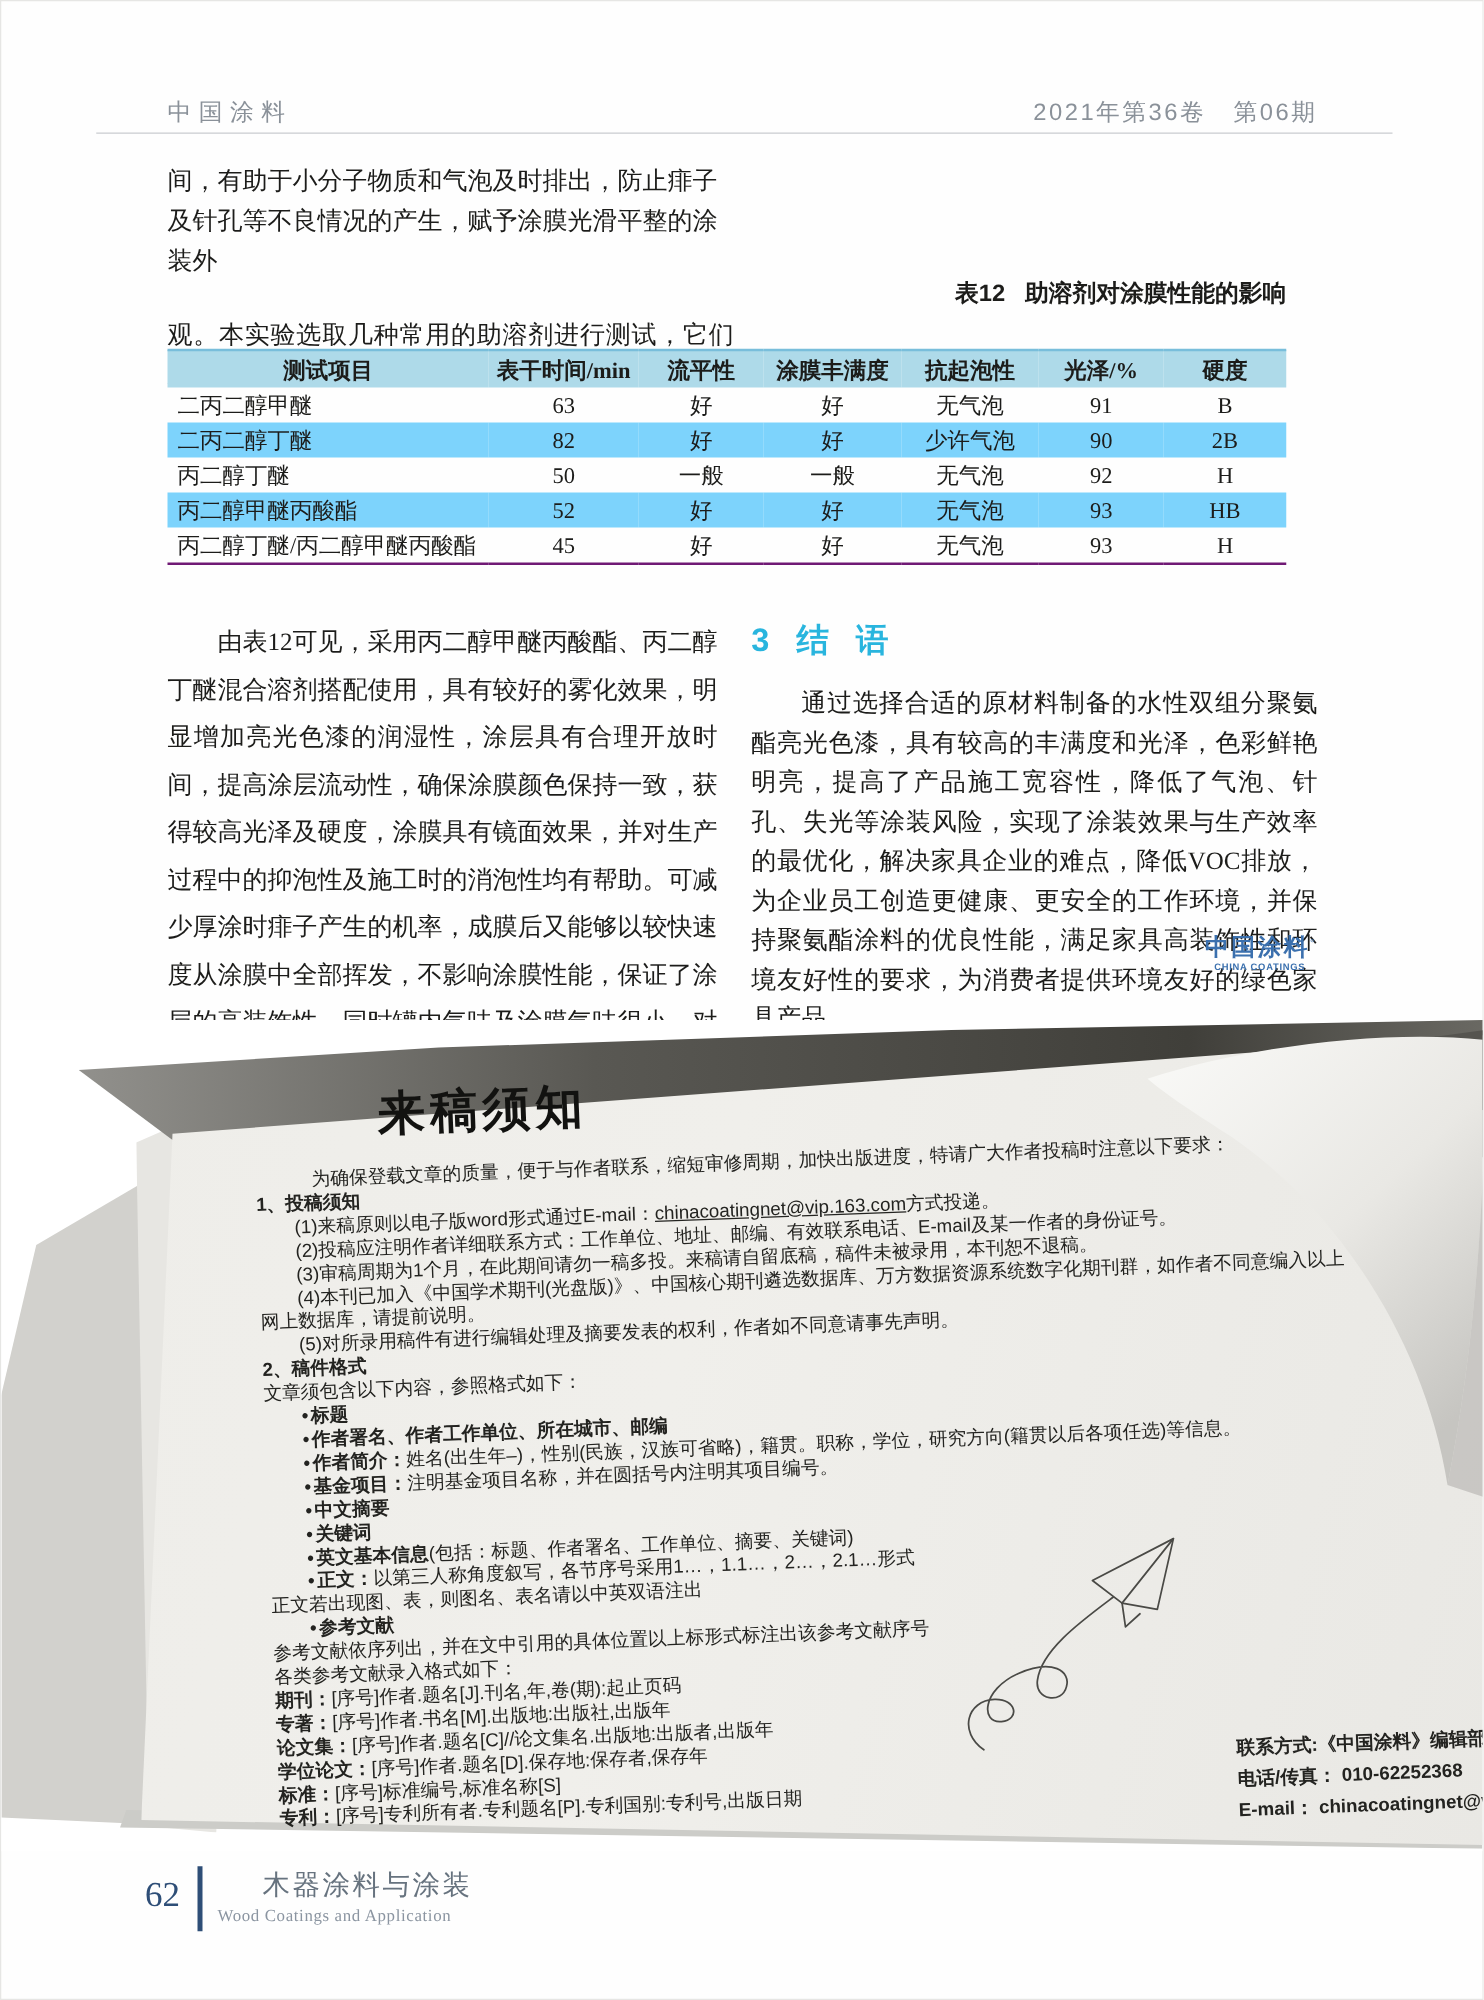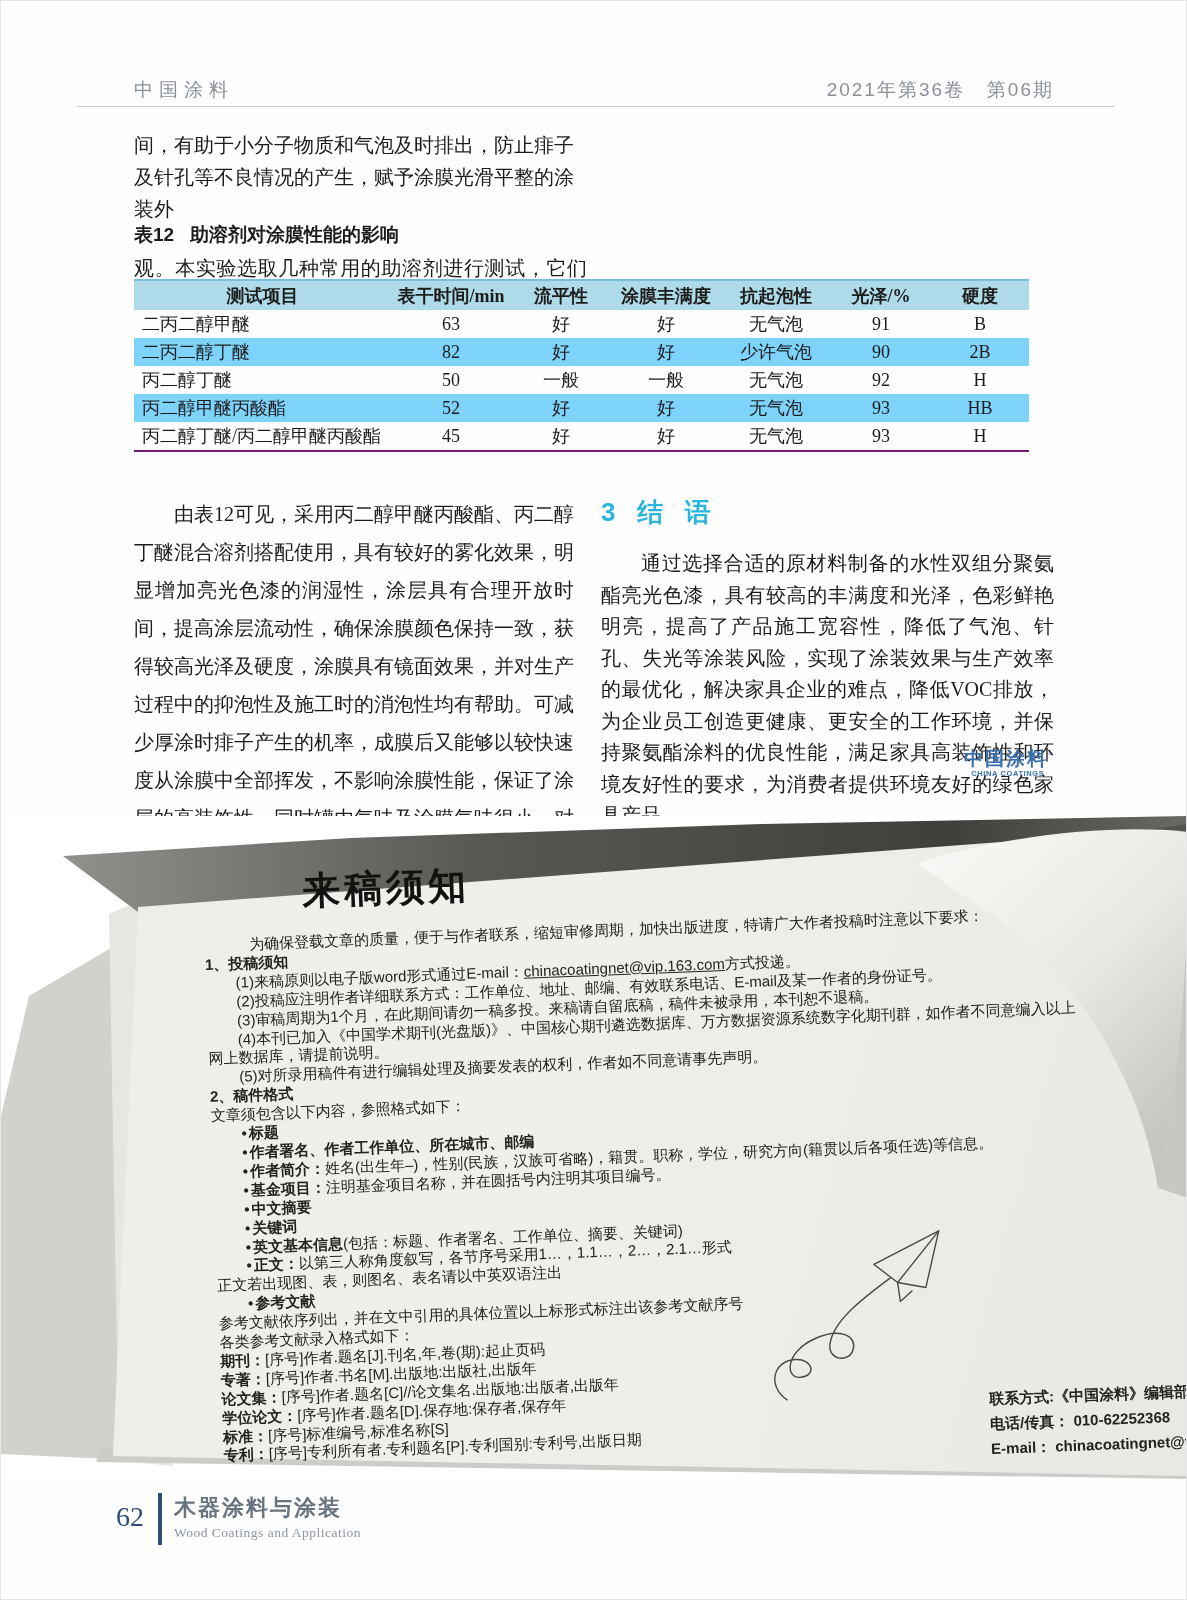--- a/index.html
+++ b/index.html
@@ -15,21 +15,21 @@
   .header-rule{position:absolute;left:76px;right:72px;top:105px;border-top:1px solid #c9ccd0;}
 
   
   .intro{position:absolute;left:133px;top:128px;width:920px;display:flex;gap:27px;flex-direction:column;}
   .intro p{margin:0;font-family:"Liberation Serif","DejaVu Serif",serif;
            font-size:20px;line-height:32px;text-align:justify;}
   .intro .col-l{width:440px;}
   .intro .col-r{width:453px;}
 
   
-  .cap{position:absolute;left:133px;width:895px;text-align:left;font-weight:700;white-space:pre;}
+  .cap{position:absolute;left:133px;width:895px;text-align:right;font-weight:700;white-space:pre;}
   .cap-zh{top:221px;font-size:19px;}
   .cap-en{top:248px;font-family:"Liberation Serif","DejaVu Serif",serif;font-size:19px;}
   table.props{position:absolute;left:133px;top:278px;width:895px;border-collapse:collapse;
               font-family:"Liberation Serif","DejaVu Serif",serif;font-size:18px;
               border-bottom:2px solid #701a75;}
   table.props th{background:#aedae9;font-weight:700;height:29px;border-top:2px solid #79bedb;
                  text-align:center;padding:0;}
   table.props td{height:28px;text-align:center;padding:0;}
   table.props td.c0{text-align:left;padding-left:8px;}
   table.props tr.alt td{background:#7dd3fc;}
@@ -81,21 +81,21 @@
   .email-link{text-decoration:underline;}
   .n-contact{position:absolute;left:872px;top:556px;width:300px;font-size:15px;
              font-weight:600;line-height:25px;}
   .n-plane{position:absolute;left:640px;top:362px;width:200px;height:215px;}
 
   
   .footer{position:absolute;left:115px;top:1492px;display:flex;align-items:flex-start;justify-content:space-between;}
   .f-no{font-family:"Liberation Serif","DejaVu Serif",serif;font-size:28px;color:#2e4e77;
         margin:8px 14px 0 0;}
   .f-bar{width:4px;height:52px;background:#2e4e77;margin-right:12px;}
-  .f-zh{font-size:22px;font-weight:700;color:#67737f;letter-spacing:2px;}
+  .f-zh{font-size:22px;font-weight:400;color:#67737f;letter-spacing:2px;margin-left:36px;}
   .f-en{font-family:"Liberation Serif","DejaVu Serif",serif;font-size:13.5px;color:#8b95a1;
         letter-spacing:0.5px;margin-top:2px;}
 </style>
 </head>
 <body>
 
 <div id="page">
 
   <div class="header">
     <span class="journal">中国涂料</span>

